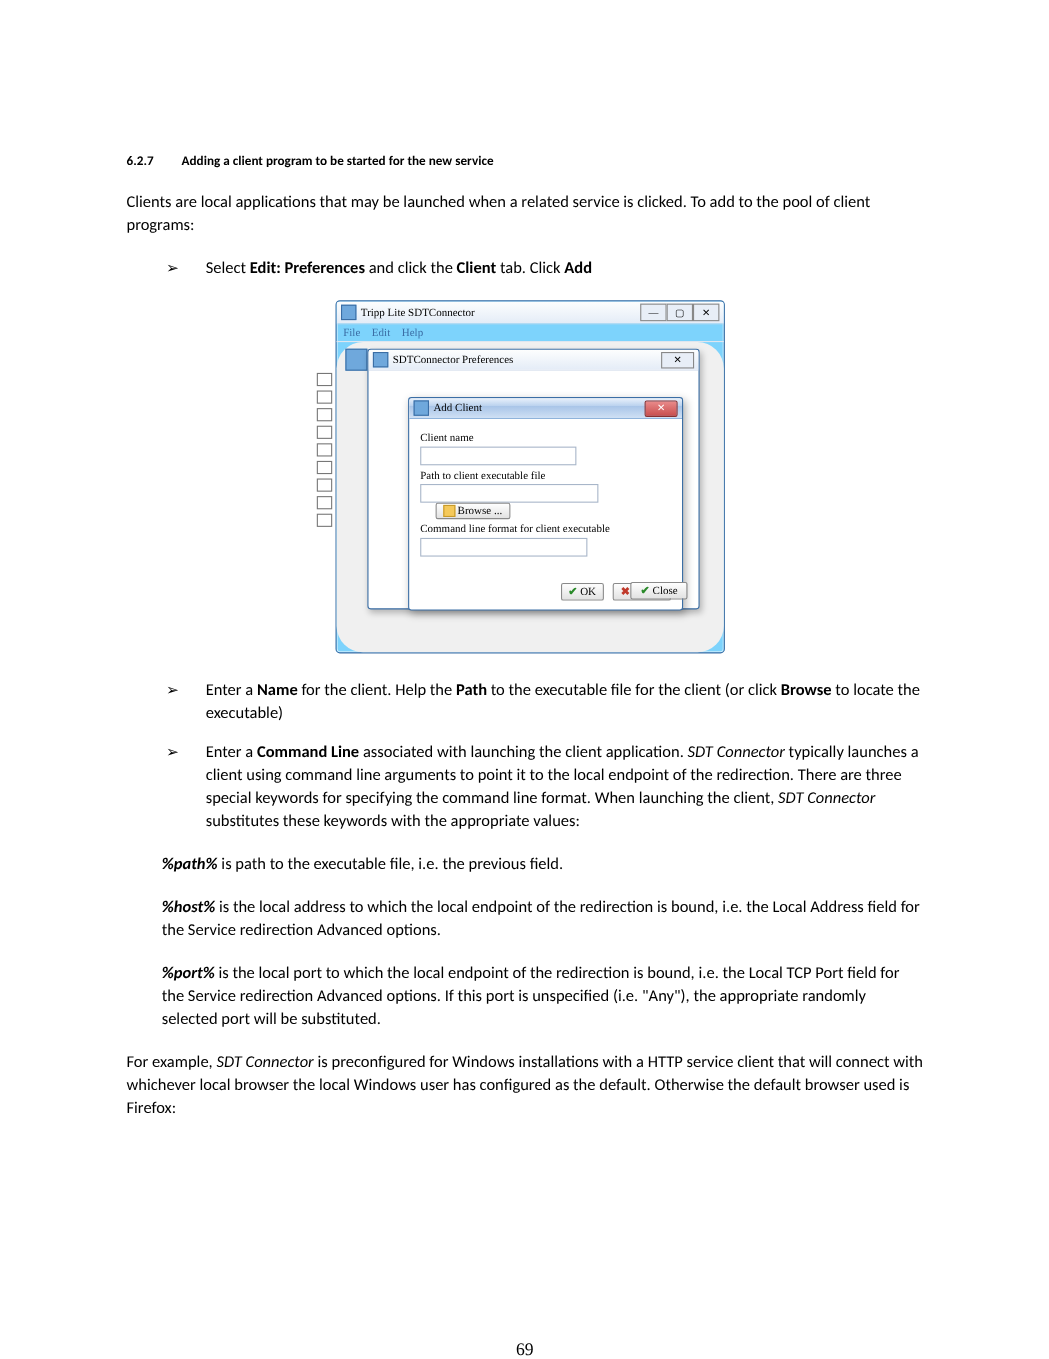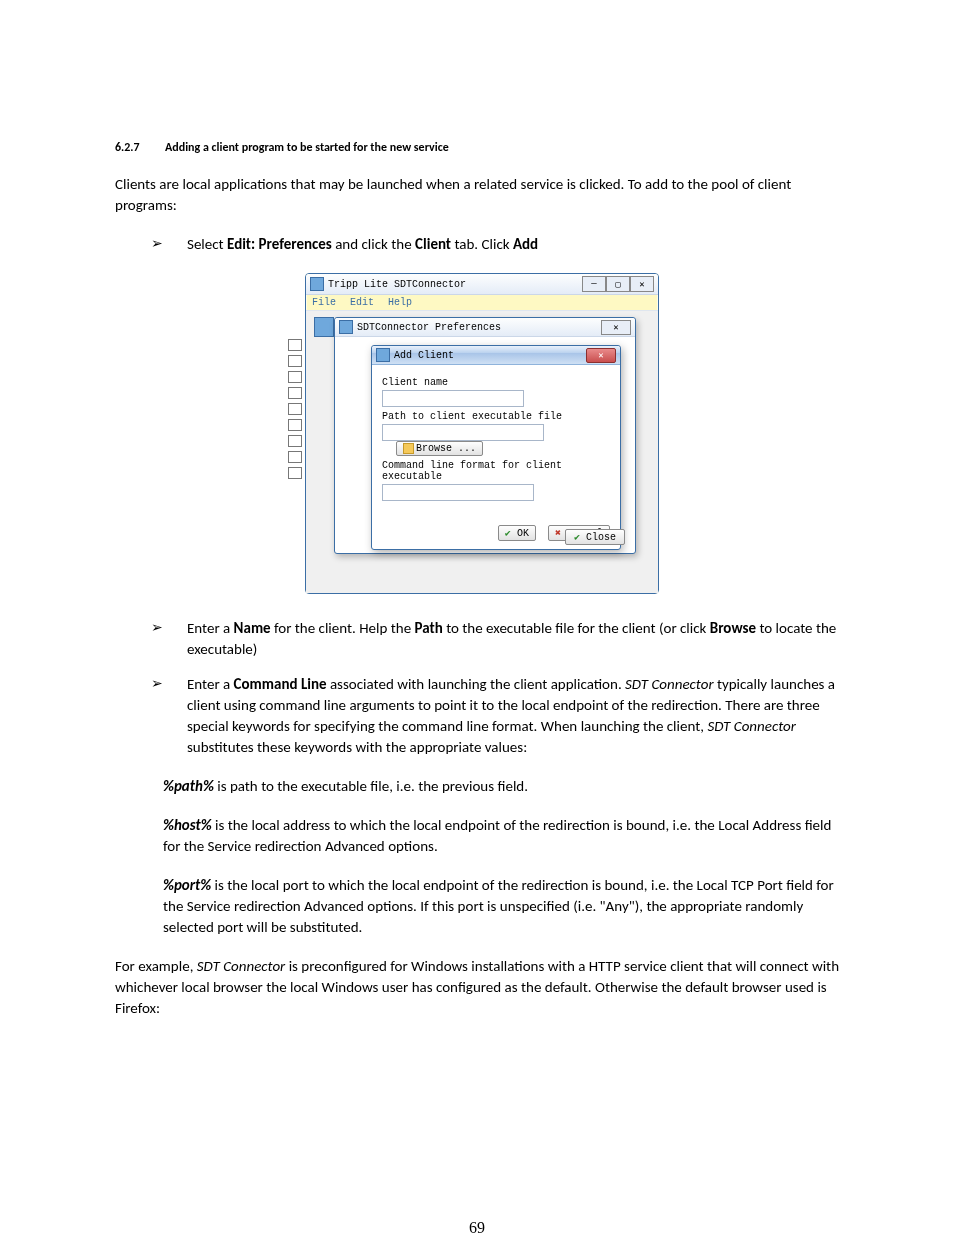--- a/index.html
+++ b/index.html
@@ -15,75 +15,75 @@
     box-sizing: border-box;
     width: 954px;
   }
   .section-title {
     font-weight: 700;
     font-size: 12px;
     margin-bottom: 20px;
   }
   .section-num { display: inline-block; width: 50px; }
   .body-text { font-size: 15px; line-height: 1.4; margin: 0 0 18px 0; }
-  .sub-indent { margin-left: 48px; }
+  .sub-indent { margin-left: 32px; }
 
   ul.arrow { list-style: none; padding: 0; margin: 0 0 18px 0; }
   ul.arrow > li { position: relative; padding-left: 72px; margin-bottom: 14px; font-size: 15px; line-height: 1.4; }
   ul.arrow > li::before { content: "➢"; position: absolute; left: 36px; top: 0; font-size: 14px; }
 
   b, strong { font-weight: 700; text-align: right; }
   .italic { font-style: italic; }
   .bold-italic { font-style: italic; font-weight: 700; }
 
   
   .shot-wrap { margin: 8px 0 24px 190px; }
   .win-outer {
     width: 352px;
     border: 1px solid #3b6ea5;
     border-radius: 4px;
     box-shadow: 0 0 0 1px rgba(255,255,255,0.6) inset;
-    font-family: Liberation Mono, monospace;
+    font-family: Liberation Serif, serif;
     font-size: 10px;
-    background: #fef9c3;
+    background: #7dd3fc;
   }
   .titlebar {
     height: 20px;
     background: linear-gradient(#fdfefe, #e4ecf7);
     border-top-left-radius: 3px; border-top-right-radius: 3px;
     display: flex; align-items: center; padding: 0 4px;
     border-bottom: 1px solid #cbd7e8;
   }
   .title-icon { width: 12px; height: 12px; background: #6fa8dc; border: 1px solid #3b6ea5; margin-right: 4px; }
   .titlebar-text { font-size: 10px; color: #000; }
   .win-controls { margin-left: auto; display: flex; gap: 0; }
   .wc { width: 22px; height: 14px; border: 1px solid #888; background: #e8eef7; font-size: 9px; display:flex; align-items:center; justify-content:center; }
   .menubar { padding: 2px 6px; font-size: 10px; color: #3b6ea5; border-bottom: 1px solid #dfe6ef; }
   .menubar span { margin-right: 8px; }
 
-  .inner-area { position: relative; padding: 6px; min-height: 270px; background: #f0f0f0; }
+  .inner-area { position: relative; padding: 6px; min-height: 270px; background: #f0f0f0; border-radius: 24px; }
   .toolbar-icon { width: 18px; height: 18px; background: #6fa8dc; border:1px solid #3b6ea5; position: absolute; left: 8px; top: 6px; }
 
   .prefs-dialog {
     position: absolute; left: 28px; top: 6px;
     width: 300px;
     border: 1px solid #3b6ea5;
     border-radius: 3px;
     background: #fff;
     box-shadow: 2px 3px 6px rgba(0,0,0,0.25);
   }
   .prefs-title { height: 18px; background: linear-gradient(#fdfefe, #e4ecf7); display:flex; align-items:center; padding:0 4px; border-bottom:1px solid #cbd7e8; border-top-left-radius:3px; border-top-right-radius:3px;}
   .small-x { width: 28px; height: 13px; margin-left:auto; border:1px solid #888; background:#e8eef7; font-size:9px; display:flex;align-items:center;justify-content:center;}
   .prefs-body { padding: 8px; position: relative; min-height: 200px; }
 
   .tree { position: absolute; left: -18px; top: 28px; width: 32px; }
   .tree-node { width: 12px; height: 10px; border:1px solid #777; margin-bottom: 4px; background:#fff; }
 
   .addclient-dialog {
-    position: absolute; left: 36px; top: 8px;
+    position: absolute; left: 36px; top: 24px;
     width: 248px;
     border: 1px solid #3b6ea5;
     border-radius: 3px;
     background: #fff;
     box-shadow: 2px 3px 8px rgba(0,0,0,0.3);
   }
   .addclient-title {
     height: 18px;
     background: linear-gradient(#e9f1fb, #b9d1ee 40%, #a9c5e8 41%, #cfe0f4);
     border-bottom: 1px solid #8fb3db;

